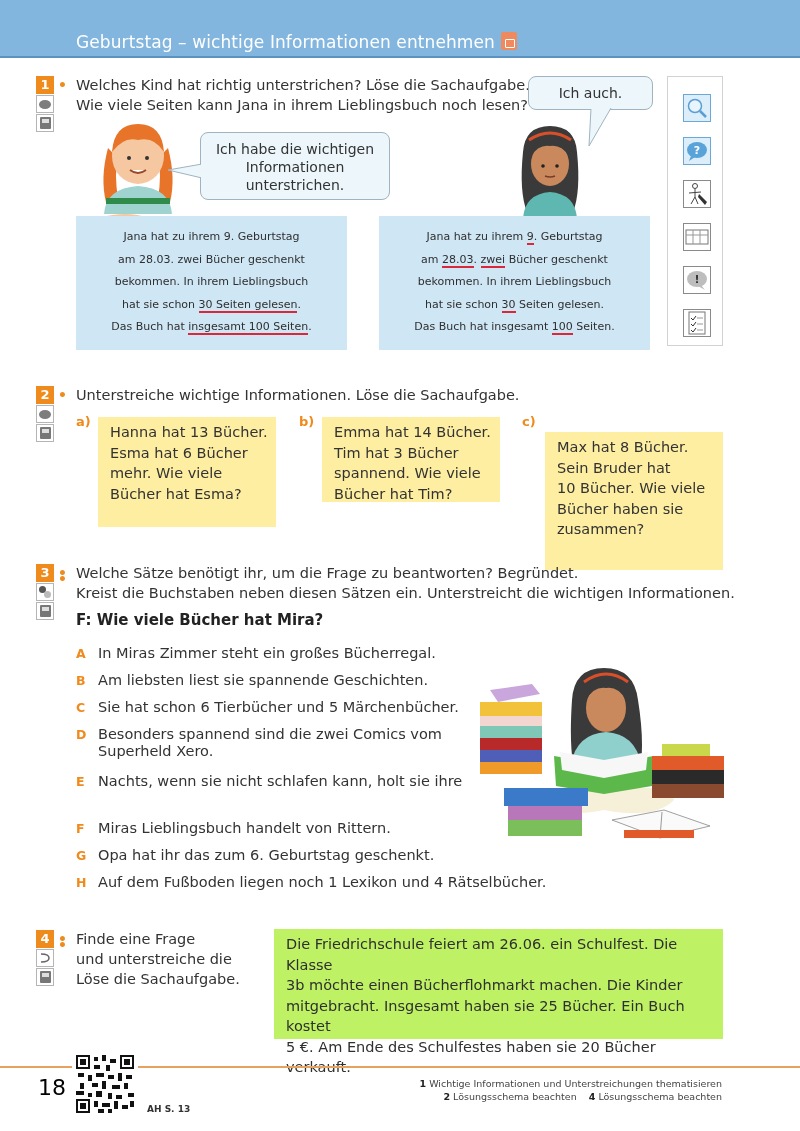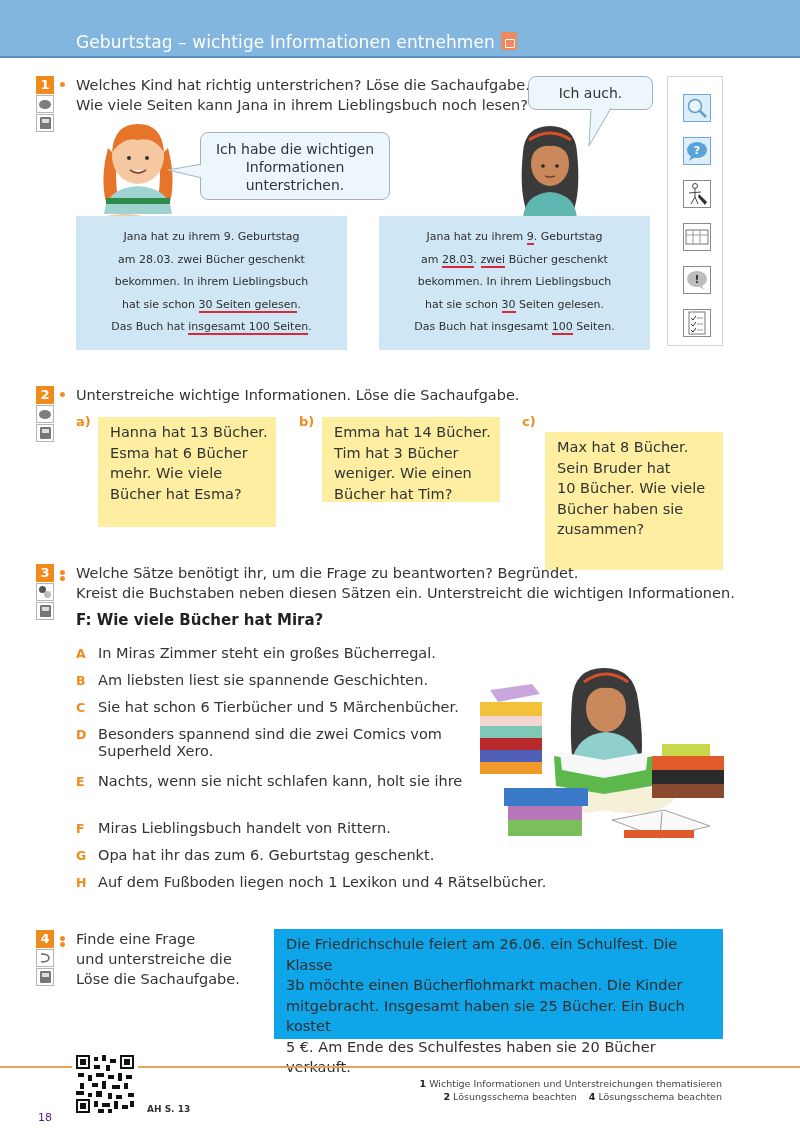--- a/index.html
+++ b/index.html
@@ -34,24 +34,24 @@
   .tool.blue { border-color: #6aa8d5; background: #dceefa; }
 
   .card { position: absolute; background: #fdeea1; font-size: 14.5px; line-height: 20.5px; color: #333; padding: 5px 0 0 12px; }
   .card-label { position: absolute; font-size: 13px; font-weight: bold; color: #ef8a1d; }
 
   .question { position: absolute; left: 76px; top: 611px; font-size: 15px; font-weight: bold; color: #222; }
   .sentence { position: absolute; left: 76px; font-size: 14.5px; line-height: 16px; color: #333; }
   .sentence .letter { display: inline-block; width: 22px; color: #ef8a1d; font-weight: bold; font-size: 12.5px; }
   .sentence .cont { padding-left: 22px; display: block; }
 
-  .story { position: absolute; left: 274px; top: 929px; width: 449px; height: 110px; background: #0ea5e9; padding: 5px 10px 0 12px; font-size: 14.5px; line-height: 20.5px; color: #2f2f2f; }
+  .story { position: absolute; left: 274px; top: 929px; width: 449px; height: 110px; background: #bef264; padding: 5px 10px 0 12px; font-size: 14.5px; line-height: 20.5px; color: #2f2f2f; }
 
   .footer-line { position: absolute; top: 1066px; height: 1.5px; background: #e6a25e; }
-  .page-num { position: absolute; left: 38px; top: 1075px; font-size: 11px; color: #4c1d95; margin-top: 36px; }
+  .page-num { position: absolute; left: 38px; top: 1075px; font-size: 22px; color: #000000; }
   .qr { position: absolute; left: 76px; top: 1055px; width: 58px; height: 58px; background: #fff; }
   .ah { position: absolute; left: 147px; top: 1104px; font-size: 9px; font-weight: bold; color: #333; }
   .foot-notes { position: absolute; right: 78px; top: 1077px; text-align: right; font-size: 9.5px; line-height: 13px; color: #444; }
   .foot-notes b { color: #222; }
 </style>
 </head>
 <body>
 
 <div class="header">
   <div class="header-title">
@@ -198,21 +198,21 @@
 <div class="card" id="card-0" style="left:98px; top:417px; width:178px; height:110px;">
     <div>Hanna hat 13 Bücher.</div>
     <div>Esma hat 6 Bücher</div>
     <div>mehr. Wie viele</div>
     <div>Bücher hat Esma?</div>
   </div>
 <div class="card-label" style="left:299px; top:414px;">b)</div>
 <div class="card" id="card-1" style="left:322px; top:417px; width:178px; height:85px;">
     <div>Emma hat 14 Bücher.</div>
     <div>Tim hat 3 Bücher</div>
-    <div>weniger. Wie einen</div>
+    <div>spannend. Wie viele</div>
     <div>Bücher hat Tim?</div>
   </div>
 <div class="card-label" style="left:522px; top:414px;">c)</div>
 <div class="card" id="card-2" style="left:545px; top:417px; width:178px; height:138px;margin-top:15px;">
     <div>Max hat 8 Bücher.</div>
     <div>Sein Bruder hat</div>
     <div>10 Bücher. Wie viele</div>
     <div>Bücher haben sie</div>
     <div>zusammen?</div>
   </div>

